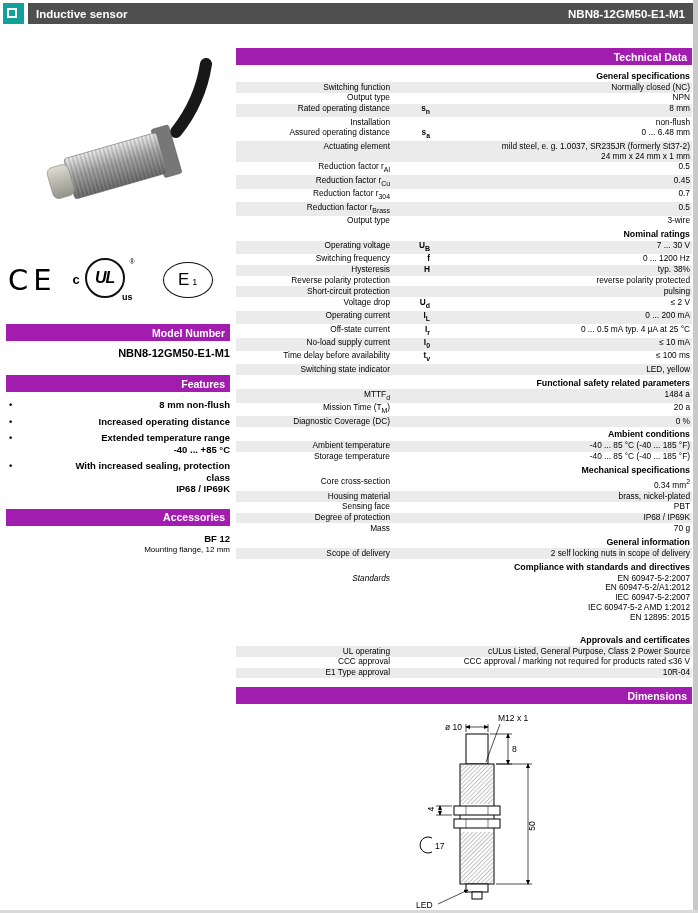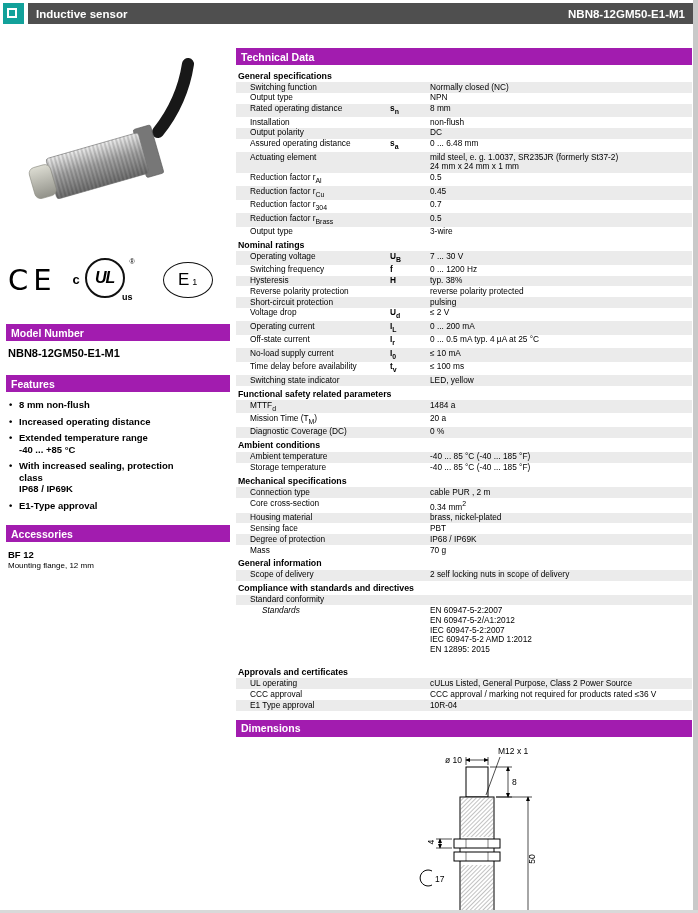--- a/index.html
+++ b/index.html
@@ -1,17 +1,17 @@
 <!DOCTYPE html>
 <html><head>
 <meta charset="utf-8">
 <style>
   * { box-sizing: border-box; margin: 0; padding: 0; }
   html,body { width:698px; height:913px; background:#fff; font-family:"Liberation Sans", sans-serif; color:#000; overflow:hidden; }
-  #page { position:relative; width:698px; height:913px; background:#fff; }
+  #page { position:relative; width:698px; height:913px; background:#fff;text-align:right; }
 
   
   #top-header { position:absolute; left:3px; top:3px; width:690px; height:21px; display:flex; align-items:center; }
   #brand-icon { width:21px; height:21px; background:#12a19a; margin-right:4px; position:relative; flex:0 0 21px; }
   #brand-icon .inner { position:absolute; left:4px; top:5px; width:10px; height:10px; background:#fff; }
   #brand-icon .inner2 { position:absolute; left:6px; top:7px; width:6px; height:6px; background:#12a19a; }
   #title-bar { flex:1; height:21px; background:#4f4f4f; color:#fff; display:flex; justify-content:space-between; align-items:center; padding:0 8px; font-weight:bold; font-size:11.5px; }
 
   
   .bar2 { background:#a21caf; color:#fff; font-weight:bold; font-size:10.5px; padding:2.5px 5px; }
@@ -119,21 +119,20 @@
 
     <div class="bar2">Model Number</div>
     <div id="model-value">NBN8-12GM50-E1-M1</div>
 
     <div class="bar2">Features</div>
     <ul id="features-list">
         <li>8 mm non-flush</li>
         <li>Increased operating distance</li>
         <li>Extended temperature range<br>-40 ... +85 °C</li>
         <li>With increased sealing, protection<br>class<br>IP68 / IP69K</li>
-        <li>E1-Type approval</li>
       </ul>
 
     <div class="bar2">Accessories</div>
     <div id="accessories-list">
         <div class="acc-name">BF 12</div>
         <div class="acc-desc">Mounting flange, 12 mm</div>
       </div>
   </div>
 
   <div id="right-col">
@@ -153,25 +152,20 @@
         <div class="trow shade">
           <div class="lbl">Rated operating distance</div>
           <div class="sym">s<sub>n</sub></div>
           <div class="val">8 mm</div>
         </div>
         <div class="trow">
           <div class="lbl">Installation</div>
           <div class="sym"></div>
           <div class="val">non-flush</div>
         </div>
-        <div class="trow shade">
-          <div class="lbl">Output polarity</div>
-          <div class="sym"></div>
-          <div class="val">DC</div>
-        </div>
         <div class="trow">
           <div class="lbl">Assured operating distance</div>
           <div class="sym">s<sub>a</sub></div>
           <div class="val">0 ... 6.48 mm</div>
         </div>
         <div class="trow shade">
           <div class="lbl">Actuating element</div>
           <div class="sym"></div>
           <div class="val">mild steel, e. g. 1.0037, SR235JR (formerly St37-2)<br>24 mm x 24 mm x 1 mm</div>
         </div>
@@ -277,25 +271,20 @@
           <div class="lbl">Ambient temperature</div>
           <div class="sym"></div>
           <div class="val">-40 ... 85 °C (-40 ... 185 °F)</div>
         </div>
         <div class="trow">
           <div class="lbl">Storage temperature</div>
           <div class="sym"></div>
           <div class="val">-40 ... 85 °C (-40 ... 185 °F)</div>
         </div>
         <div class="tsec">Mechanical specifications</div>
-        <div class="trow shade">
-          <div class="lbl">Connection type</div>
-          <div class="sym"></div>
-          <div class="val">cable PUR , 2 m</div>
-        </div>
         <div class="trow">
           <div class="lbl">Core cross-section</div>
           <div class="sym"></div>
           <div class="val">0.34 mm<sup>2</sup></div>
         </div>
         <div class="trow shade">
           <div class="lbl">Housing material</div>
           <div class="sym"></div>
           <div class="val">brass, nickel-plated</div>
         </div>
@@ -314,25 +303,20 @@
           <div class="sym"></div>
           <div class="val">70 g</div>
         </div>
         <div class="tsec">General information</div>
         <div class="trow shade">
           <div class="lbl">Scope of delivery</div>
           <div class="sym"></div>
           <div class="val">2 self locking nuts in scope of delivery</div>
         </div>
         <div class="tsec">Compliance with standards and directives</div>
-        <div class="trow shade">
-          <div class="lbl">Standard conformity</div>
-          <div class="sym"></div>
-          <div class="val"></div>
-        </div>
         <div class="trow sub">
           <div class="lbl">Standards</div>
           <div class="sym"></div>
           <div class="val">EN 60947-5-2:2007<br>EN 60947-5-2/A1:2012<br>IEC 60947-5-2:2007<br>IEC 60947-5-2 AMD 1:2012<br>EN 12895: 2015</div>
         </div>
         <div class="tsec gap">Approvals and certificates</div>
         <div class="trow shade">
           <div class="lbl">UL operating</div>
           <div class="sym"></div>
           <div class="val">cULus Listed, General Purpose, Class 2 Power Source</div>

